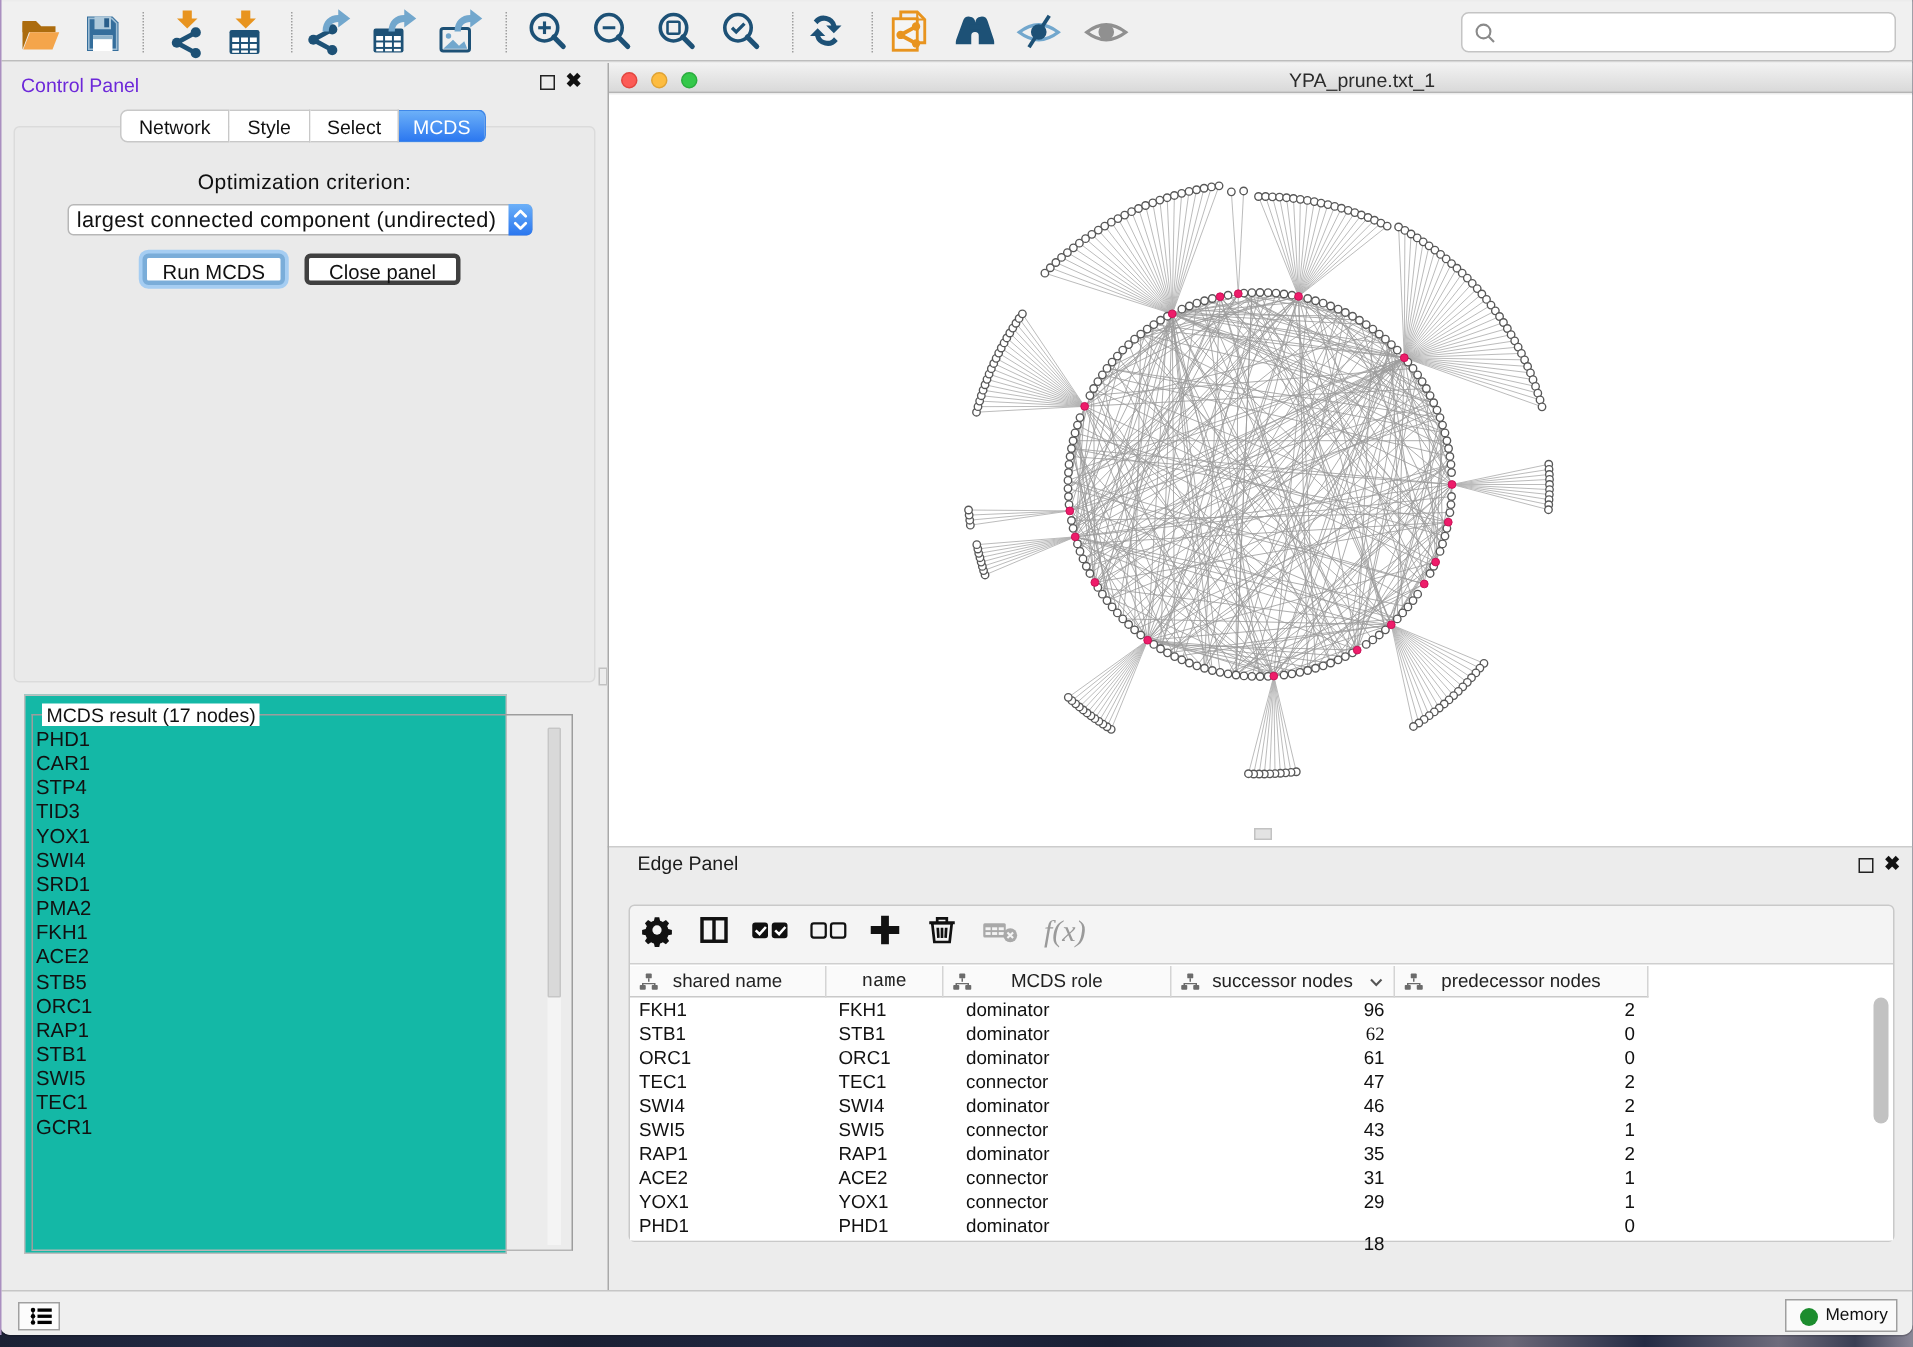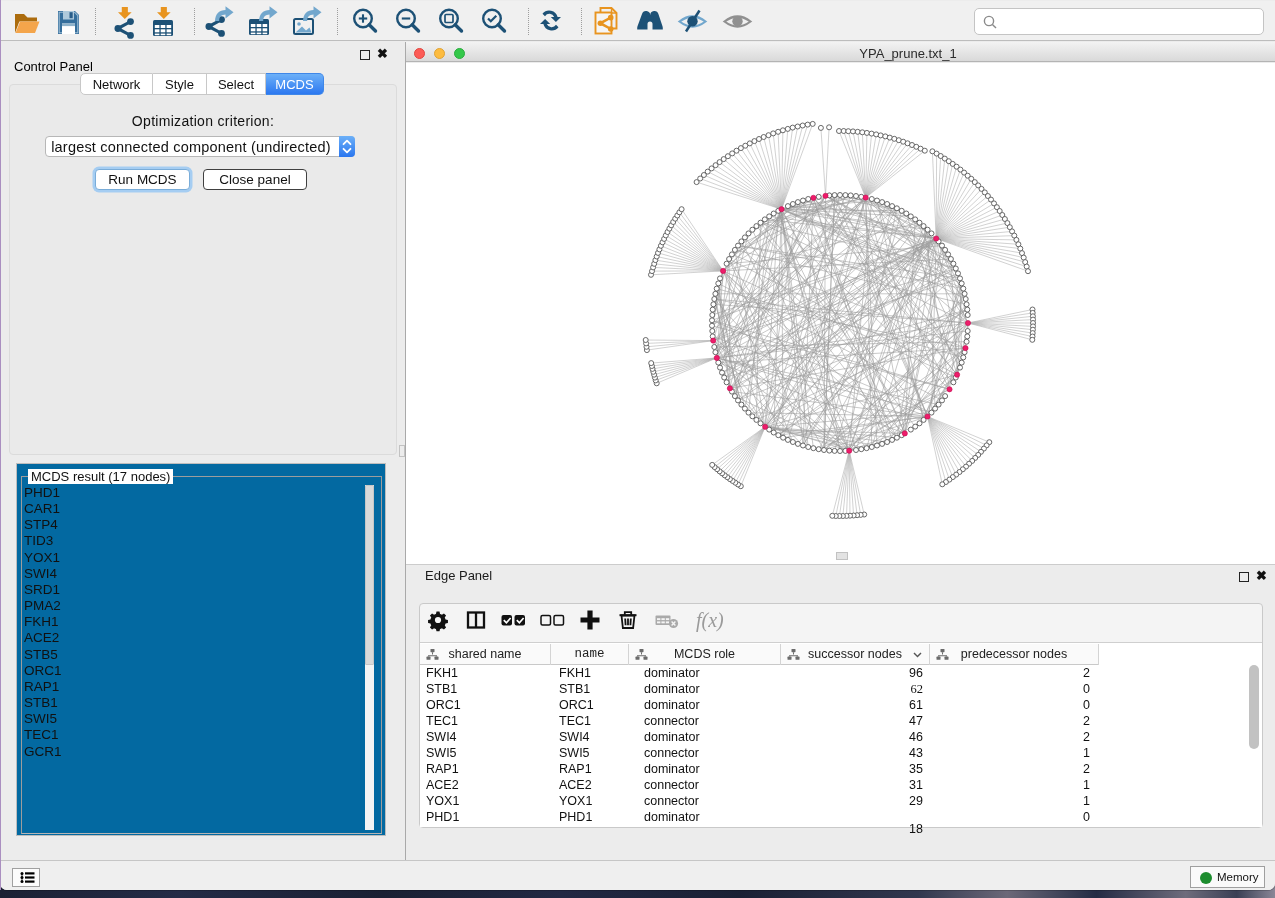--- a/index.html
+++ b/index.html
@@ -12,41 +12,41 @@
 
 
 #toolbar { position:absolute; left:1px; top:1px; width:1274px; height:40px; background:#f0f0f0; border-bottom:1px solid #bdbdbd; }
 .tsep { position:absolute; top:7px; height:27px; width:1px; border-left:1px dotted #9e9e9e; }
 .ticon { position:absolute; top:4px; width:32px; height:32px; }
 #searchbox { position:absolute; left:973px; top:7px; width:290px; height:27px; background:#fff; border:1px solid #c4c4c4; border-radius:5px; }
 #searchbox svg { position:absolute; left:7px; top:5px; }
 
 
 #cpanel { position:absolute; left:1px; top:42px; width:404px; height:818px; background:#ececec; }
-#cpTitle { position:absolute; left:13px; top:17px; font-size:13px; color:#000000; }
+#cpTitle { position:absolute; left:13px; top:7px; font-size:13px; color:#6d28d9; }
 .winbtns { position:absolute; top:8px; display:flex; gap:7px; }
 #cpanel .winbtns { left:359px; }
 .wb-sq { width:10px; height:10px; border:1.5px solid #222; }
 .wb-x { font-size:13px; font-weight:bold; color:#111; line-height:10px; margin-top:-1px; }
 
 #tabs { position:absolute; left:79px; top:31px; height:22px; display:flex; z-index:5; }
 .tab { height:22px; background:#fff; border:1px solid #c8c8c8; border-left:none; font-size:13px; color:#111; display:flex; align-items:center; justify-content:center; }
 .tab.first { border-left:1px solid #c8c8c8; border-radius:5px 0 0 5px; }
 .tab.last { border-radius:0 5px 5px 0; }
 .tab.sel { background:linear-gradient(#6cb0f8,#2c78f0); color:#fff; border-color:#3f87e8; }
 #tabbody { position:absolute; left:8px; top:42px; width:388px; height:371px; background:#eaeaea; border:1px solid #dbdbdb; border-radius:4px; }
 #optlabel { position:absolute; left:0; top:71px; width:404px; text-align:center; font-size:14px; letter-spacing:0.3px; color:#111; }
 #dropdown { position:absolute; left:44px; top:94px; width:310px; height:21px; background:#fff; border:1px solid #b7b7b7; border-radius:4px; font-size:14.5px; letter-spacing:0.2px; color:#111; }
 #dropdown .ddtext { position:absolute; left:0; width:290px; top:2px; text-align:center; }
 #ddbtn { position:absolute; right:-1px; top:-1px; width:16px; height:21px; background:linear-gradient(#6cb0f8,#2a76ef); border-radius:0 4px 4px 0; }
-.btn { position:absolute; height:21px; background:#fff; border:1px solid #404040; border-radius:4px; font-size:13.5px; color:#111; text-align:center; line-height:19px; }
+.btn { position:absolute; height:21px; background:#fff; border:3px solid #404040; border-radius:4px; font-size:13.5px; color:#111; text-align:center; line-height:19px; }
 #runbtn { left:94px; top:127px; width:95px; box-shadow:0 0 0 2.5px #a5cdf2; border-color:#7aadd9; }
 #closebtn { left:202px; top:127px; width:104px; }
 
-#mcdsbox { position:absolute; left:15px; top:421px; width:370px; height:373px; background:#0369a1; border:1px solid #bdbdbd; }
+#mcdsbox { position:absolute; left:15px; top:421px; width:322px; height:373px; background:#14b8a6; border:1px solid #bdbdbd; }
 #mcdsborder { position:absolute; left:4px; top:12px; width:361px; height:358px; border:1px solid #9d9d9d; border-bottom-color:#b5b5b5; }
 #mcdslabel { position:absolute; left:6px; top:-8px; background:#fff; padding:0 3px; font-size:13px; color:#111; }
 #mcdslist { position:absolute; left:7px; top:21px; font-size:13.5px; color:#111; line-height:16.15px; }
 #mcdssb { position:absolute; left:348px; top:21px; width:9px; height:345px; background:#f4f4f4; }
 #mcdssbthumb { position:absolute; left:0; top:0; width:9px; height:180px; background:#d9d9d9; border:1px solid #c6c6c6; border-radius:1px; }
 #netdivider { position:absolute; left:405px; top:42px; width:1px; height:818px; background:#a9a9a9; z-index:40; }
 #nettitle { position:absolute; left:406px; top:42px; width:869px; height:20px; background:linear-gradient(#f3f3f3,#d9d9d9); border-bottom:1px solid #b4b4b4; }
 .tl { position:absolute; top:47.5px; width:11px; height:11px; border-radius:50%; }
 #nettitletext { position:absolute; left:838px; top:46px; width:140px; text-align:center; font-size:13px; color:#2b2b2b; }
 #netcanvas { position:absolute; left:406px; top:63px; width:869px; height:501px; background:#fff; }

